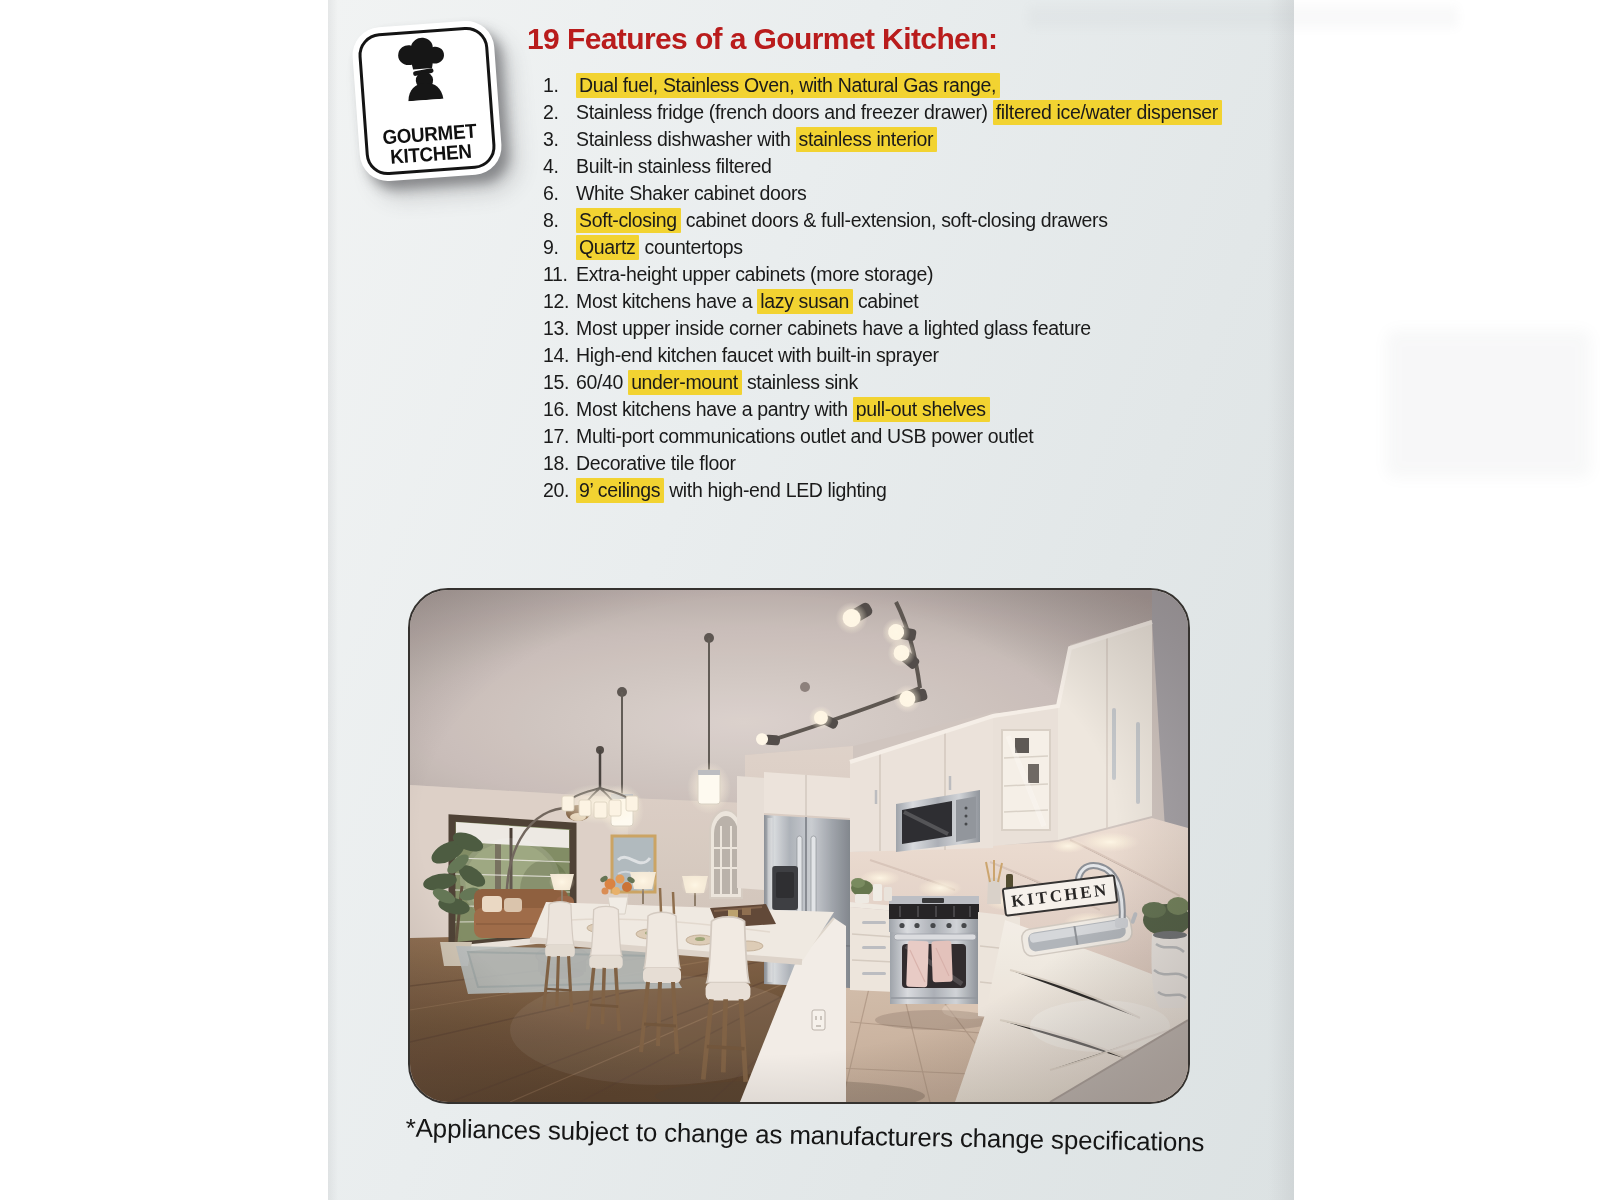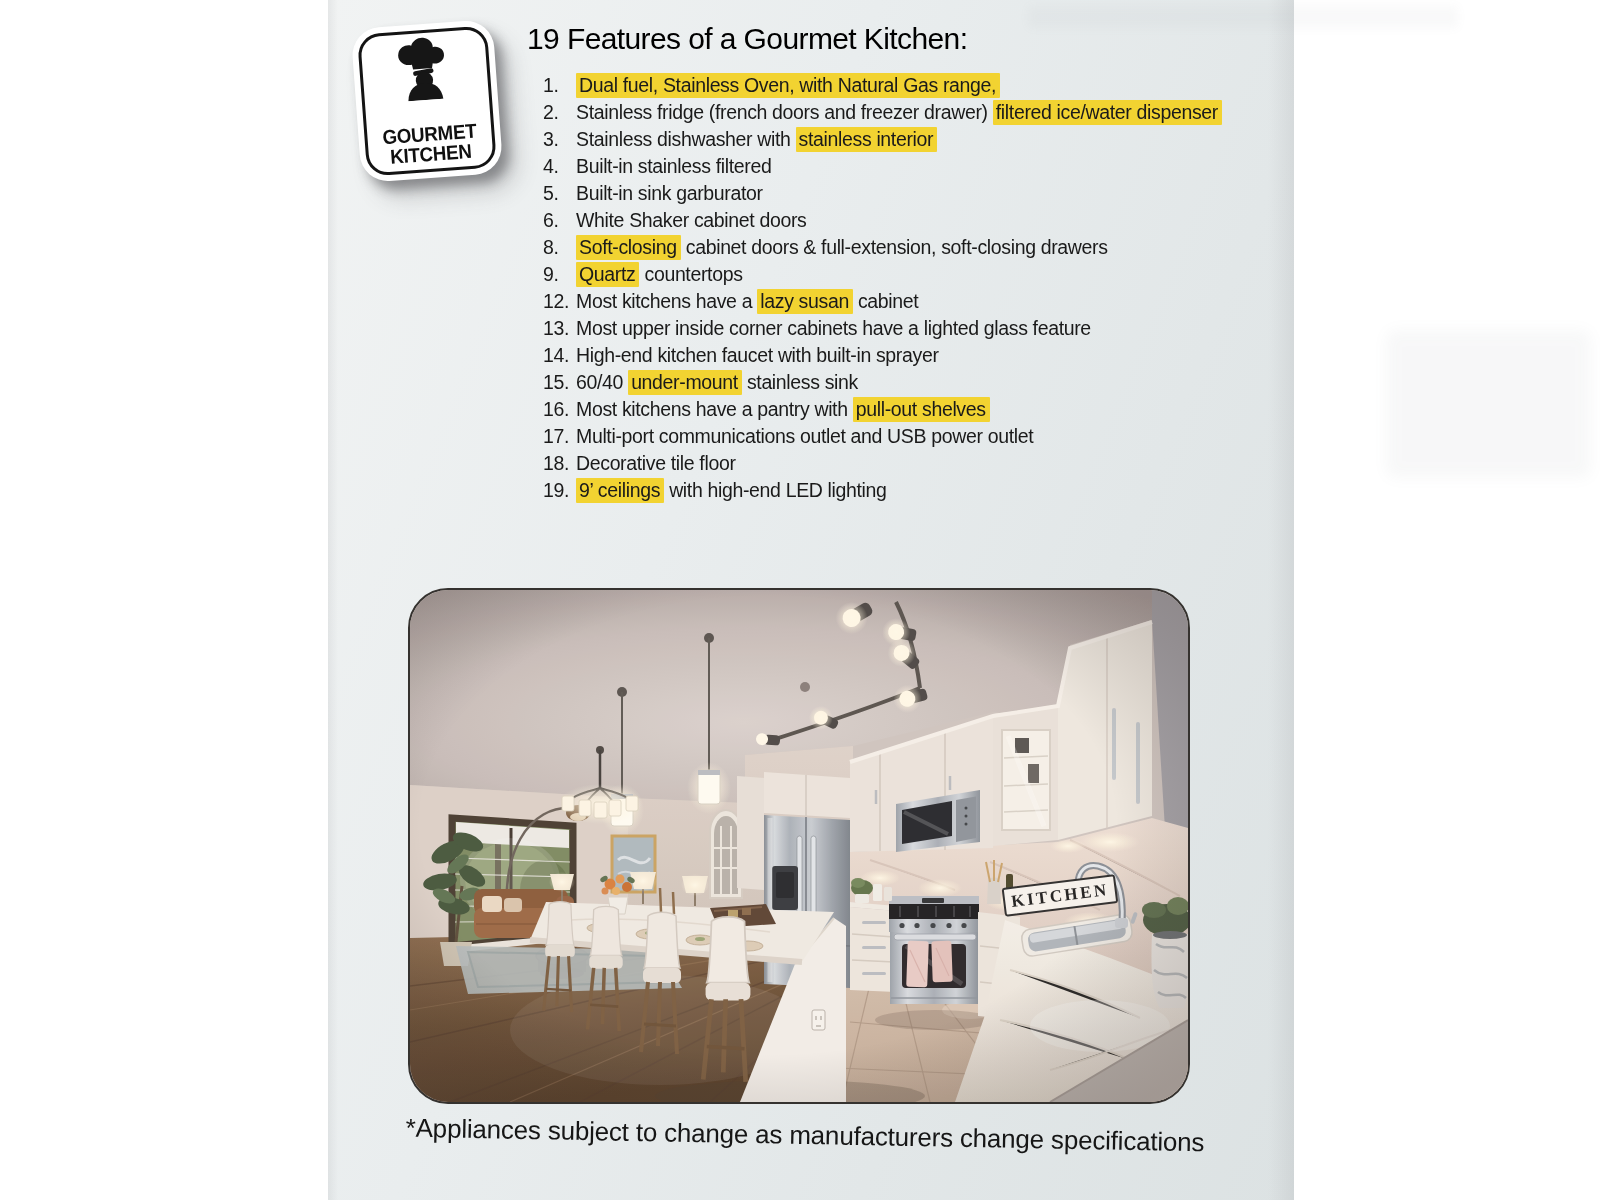--- a/index.html
+++ b/index.html
@@ -42,21 +42,21 @@
   }
   .logo-icon{position:absolute;left:50%;top:12px;transform:translateX(-50%);width:66px;height:64px;}
   .logo-text{
     position:absolute;left:0;right:0;bottom:14px;text-align:center;
     font-weight:700;font-size:20px;line-height:20px;color:#101010;
     letter-spacing:-0.3px;transform:scaleX(.94);
   }
   
   .heading{
     position:absolute;left:527px;top:22px;
-    font-size:30px;font-weight:400;color:#000000;letter-spacing:-0.6px;
+    font-size:30px;font-weight:700;color:#b91c1c;letter-spacing:-0.6px;
   }
   .features{
     position:absolute;left:543px;top:73px;
     font-size:19.5px;color:#1a1a1a;letter-spacing:-0.35px;
   }
   .feat{height:27px;line-height:24.75px;white-space:nowrap;}
   .feat .num{display:inline-block;width:33px;}
   mark{
     background:var(--hl,#f2d331);color:inherit;
     padding:1px 4px 2px 3px;border-radius:1px;
@@ -101,32 +101,32 @@
   </div>
 </div>
 
 <div class="heading">19 Features of a Gourmet Kitchen:</div>
 
 <div class="features">
     <div class="feat"><span class="num">1.</span><span><mark>Dual fuel, Stainless Oven, with Natural Gas range,</mark></span></div>
     <div class="feat"><span class="num">2.</span><span>Stainless fridge (french doors and freezer drawer) <mark>filtered ice/water dispenser</mark></span></div>
     <div class="feat"><span class="num">3.</span><span>Stainless dishwasher with <mark>stainless interior</mark></span></div>
     <div class="feat"><span class="num">4.</span><span>Built-in stainless filtered</span></div>
-    <div class="feat"><span class="num">5.</span><span>Built-in sink garburator</span></div>
     <div class="feat"><span class="num">6.</span><span>White Shaker cabinet doors</span></div>
     <div class="feat"><span class="num">8.</span><span><mark>Soft-closing</mark> cabinet doors &amp; full-extension, soft-closing drawers</span></div>
     <div class="feat"><span class="num">9.</span><span><mark>Quartz</mark> countertops</span></div>
+    <div class="feat"><span class="num">11.</span><span>Extra-height upper cabinets (more storage)</span></div>
     <div class="feat"><span class="num">12.</span><span>Most kitchens have a <mark>lazy susan</mark> cabinet</span></div>
     <div class="feat"><span class="num">13.</span><span>Most upper inside corner cabinets have a lighted glass feature</span></div>
     <div class="feat"><span class="num">14.</span><span>High-end kitchen faucet with built-in sprayer</span></div>
     <div class="feat"><span class="num">15.</span><span>60/40 <mark>under-mount</mark> stainless sink</span></div>
     <div class="feat"><span class="num">16.</span><span>Most kitchens have a pantry with <mark>pull-out shelves</mark></span></div>
     <div class="feat"><span class="num">17.</span><span>Multi-port communications outlet and USB power outlet</span></div>
     <div class="feat"><span class="num">18.</span><span>Decorative tile floor</span></div>
-    <div class="feat"><span class="num">19.</span><span><mark>9’ ceilings</mark> with high-end LED lighting</span></div>
+    <div class="feat"><span class="num">20.</span><span><mark>9’ ceilings</mark> with high-end LED lighting</span></div>
   </div>
 
 <div class="photo">
 <svg viewBox="0 0 778 512" preserveAspectRatio="none">
   <defs>
     <radialGradient id="gCeil" cx="45%" cy="62%" r="80%">
       <stop offset="0" stop-color="#dad2ce"></stop>
           <stop offset="55%" stop-color="#c7bdb9"></stop>
           <stop offset="100%" stop-color="#a69b99"></stop>
     </radialGradient>

